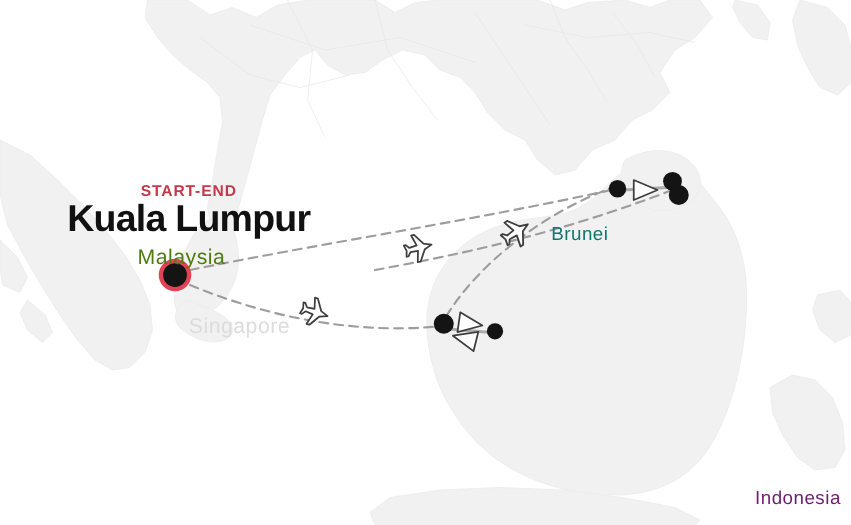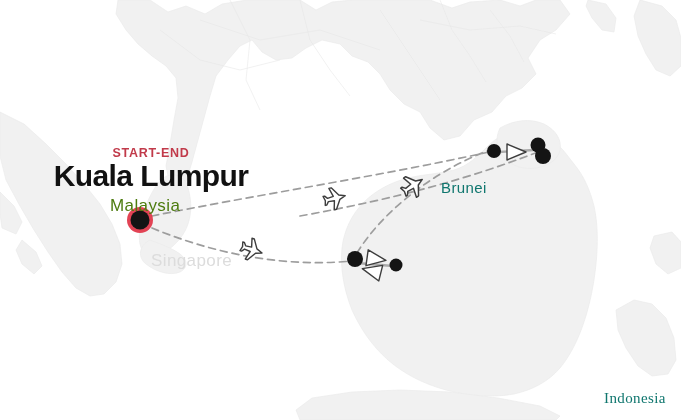--- a/index.html
+++ b/index.html
@@ -52,22 +52,21 @@
   #label-brunei {
     left: 441px;
     top: 179px;
     font-size: 15px;
     color: #0f766e;
   }
   #label-indonesia {
     left: 604px;
     top: 390px;
     font-size: 15px;
-    color: #0f766e;
-    font-family: Liberation Serif, serif;
+    color: #701a75;
   }
   #title-block {
     position: absolute;
     left: 46px;
     top: 142px;
     width: 210px;
     text-align: center;
   }
   #city-title {
     font-size: 30px;

